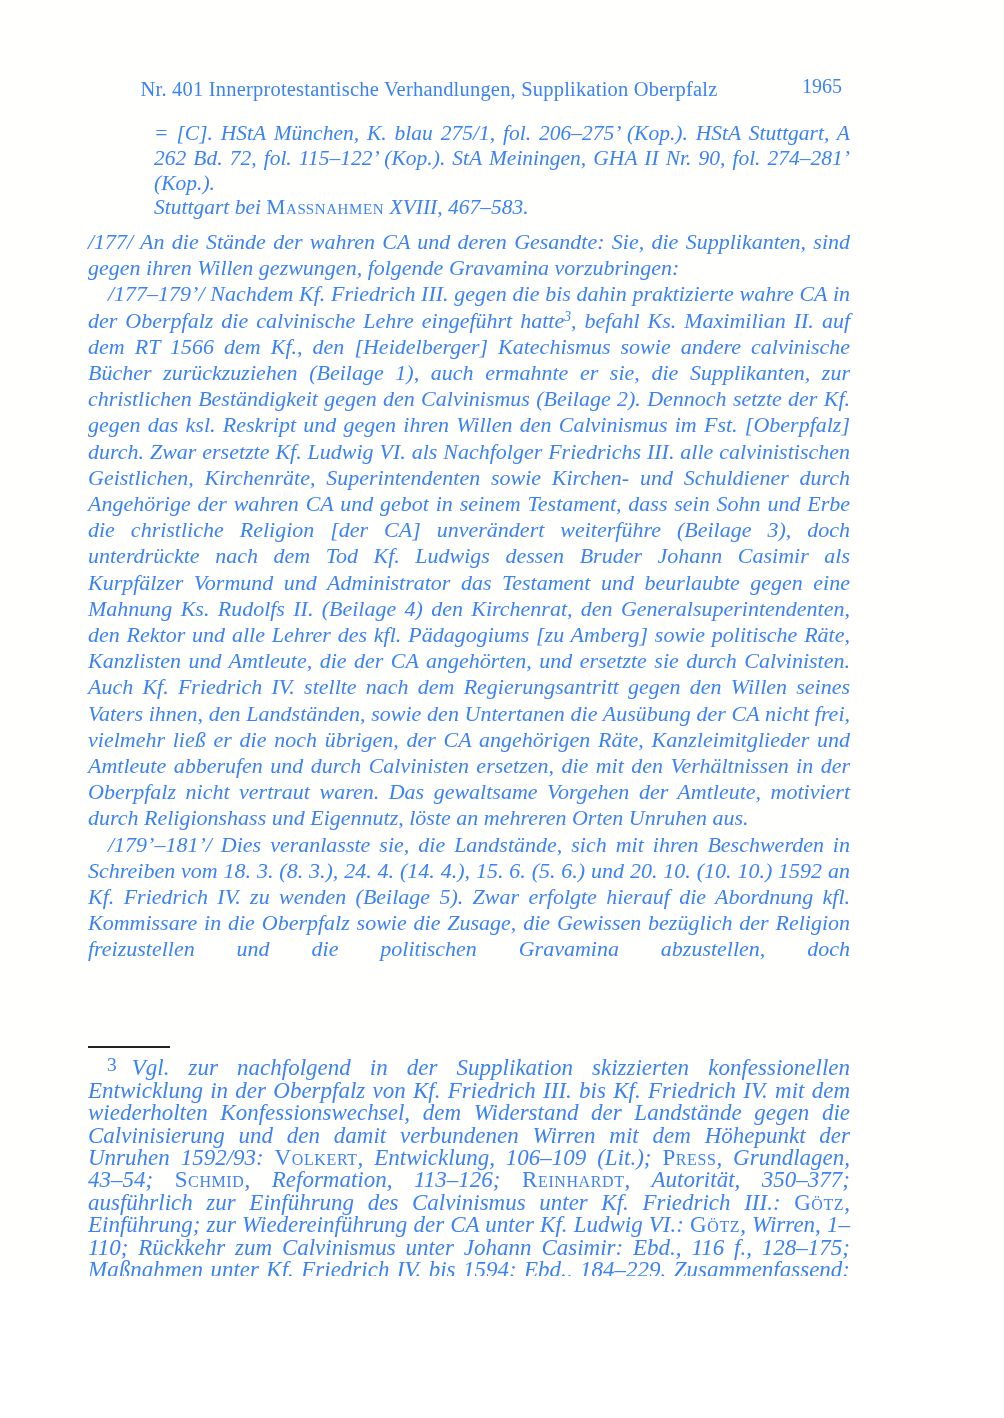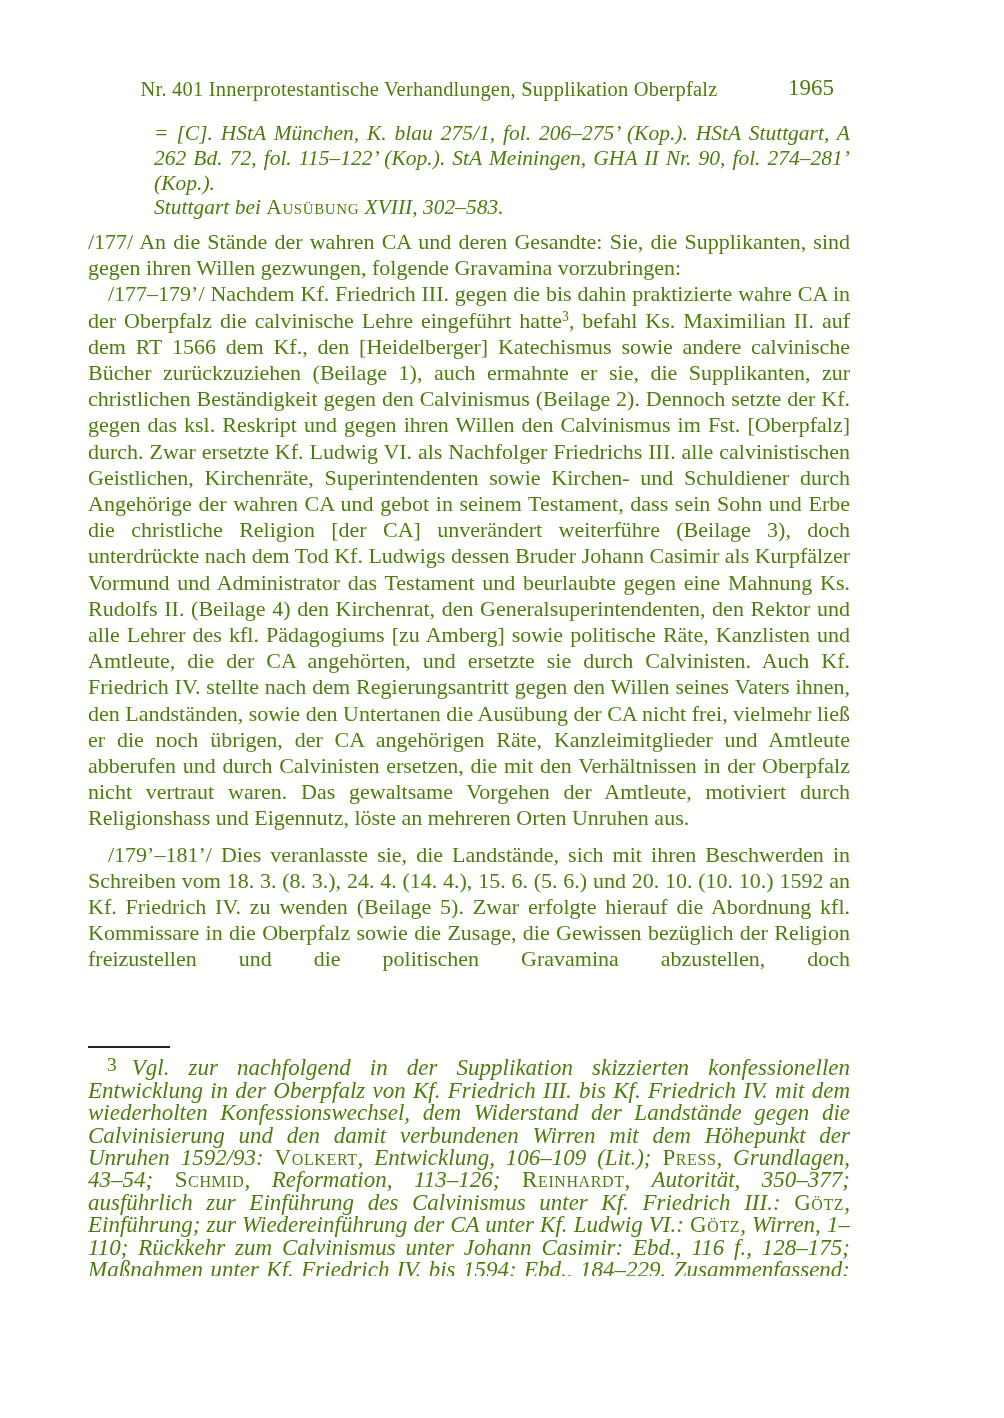--- a/index.html
+++ b/index.html
@@ -5,21 +5,21 @@
   html, body {
     margin: 0;
     padding: 0;
     background: #ffffff;
   }
   .page {
     position: relative;
     width: 1004px;
     height: 1276px;
     background: #fffffe;
-    color: #4d7c0f;
+    color: #3b82f6;
     font-family: "Liberation Serif", "DejaVu Serif", serif;
     overflow: hidden;
     border-radius: 6px;
   }
   
   .running-header {
     position: absolute;
     top: 78px;
     left: 88px;
     width: 762px;
@@ -28,23 +28,23 @@
     font-style: normal;
   }
   .header-title {
     display: block;
     text-align: center;
     padding-right: 80px; 
     letter-spacing: 0.2px;
   }
   .page-number {
     position: absolute;
-    right: 16px;
+    right: 8px;
     top: -3px;
-    font-size: 23px;
+    font-size: 20px;
   }
   
   .source-note {
     position: absolute;
     top: 121px;
     left: 154px;
     width: 696px;
     font-size: 21.5px;
     line-height: 24.8px;
     font-style: italic;
@@ -55,33 +55,33 @@
     text-align: left;
   }
   
   .bodytext {
     position: absolute;
     top: 229px;
     left: 88px;
     width: 762px;
     font-size: 22px;
     line-height: 26.2px;
+    font-style: italic;
     text-align: justify;
     hyphens: auto;
   }
   .bodytext p {
     margin: 0;
     text-indent: 20px;
   }
   .bodytext p.noindent {
     text-indent: 0;
   }
   .bodytext p.justify-last {
     text-align-last: justify;
-    margin-top: 10px;
   }
   .fnmark {
     font-size: 0.62em;
     vertical-align: 0.52em;
     line-height: 0;
   }
   
   .sc {
     font-style: normal;
     font-variant: small-caps;
@@ -123,21 +123,21 @@
 
 <div class="page">
 
   <div class="running-header">
     <span class="header-title">Nr. 401 Innerprotestantische Verhandlungen, Supplikation Oberpfalz</span>
     <span class="page-number">1965</span>
   </div>
 
   <div class="source-note">
     <div>= [C]. HStA München, K. blau 275/1, fol. 206–275’ (Kop.). HStA Stuttgart, A 262 Bd. 72, fol. 115–122’ (Kop.). StA Meiningen, GHA II Nr. 90, fol. 274–281’ (Kop.).</div>
-    <div class="ref-line"><span>Stuttgart bei </span><span class="sc">Ausübung</span><span> XVIII, 302–583.</span></div>
+    <div class="ref-line"><span>Stuttgart bei </span><span class="sc">Maßnahmen</span><span> XVIII, 467–583.</span></div>
   </div>
 
   <div class="bodytext">
     <p class="noindent">/177/ An die Stände der wahren CA und deren Gesandte: Sie, die Supplikanten, sind gegen ihren Willen gezwungen, folgende Gravamina vorzubringen:</p>
     <p><span>/177–179’/ Nachdem Kf. Friedrich III. gegen die bis dahin praktizierte wahre CA in der Oberpfalz die calvinische Lehre eingeführt hatte</span><span class="fnmark">3</span><span>, befahl Ks. Maximilian II. auf dem RT 1566 dem Kf., den [Heidelberger] Katechismus sowie andere calvinische Bücher zurückzuziehen (Beilage 1), auch ermahnte er sie, die Supplikanten, zur christlichen Beständigkeit gegen den Calvinismus (Beilage 2). Dennoch setzte der Kf. gegen das ksl. Reskript und gegen ihren Willen den Calvinismus im Fst. [Oberpfalz] durch. Zwar ersetzte Kf. Ludwig VI. als Nachfolger Friedrichs III. alle calvinistischen Geistlichen, Kirchenräte, Superintendenten sowie Kirchen- und Schuldiener durch Angehörige der wahren CA und gebot in seinem Testament, dass sein Sohn und Erbe die christliche Religion [der CA] unverändert weiterführe (Beilage 3), doch unterdrückte nach dem Tod Kf. Ludwigs dessen Bruder Johann Casimir als Kurpfälzer Vormund und Administrator das Testament und beurlaubte gegen eine Mahnung Ks. Rudolfs II. (Beilage 4) den Kirchenrat, den Generalsuperintendenten, den Rektor und alle Lehrer des kfl. Pädagogiums [zu Amberg] sowie politische Räte, Kanzlisten und Amtleute, die der CA angehörten, und ersetzte sie durch Calvinisten. Auch Kf. Friedrich IV. stellte nach dem Regierungsantritt gegen den Willen seines Vaters ihnen, den Landständen, sowie den Untertanen die Ausübung der CA nicht frei, vielmehr ließ er die noch übrigen, der CA angehörigen Räte, Kanzleimitglieder und Amtleute abberufen und durch Calvinisten ersetzen, die mit den Verhältnissen in der Oberpfalz nicht vertraut waren. Das gewaltsame Vorgehen der Amtleute, motiviert durch Religionshass und Eigennutz, löste an mehreren Orten Unruhen aus.</span></p>
     <p class="justify-last">/179’–181’/ Dies veranlasste sie, die Landstände, sich mit ihren Beschwerden in Schreiben vom 18. 3. (8. 3.), 24. 4. (14. 4.), 15. 6. (5. 6.) und 20. 10. (10. 10.) 1592 an Kf. Friedrich IV. zu wenden (Beilage 5). Zwar erfolgte hierauf die Abordnung kfl. Kommissare in die Oberpfalz sowie die Zusage, die Gewissen bezüglich der Religion freizustellen und die politischen Gravamina abzustellen, doch</p>
   </div>
 
   <div class="footnote">
     <div class="fn-rule"></div>

